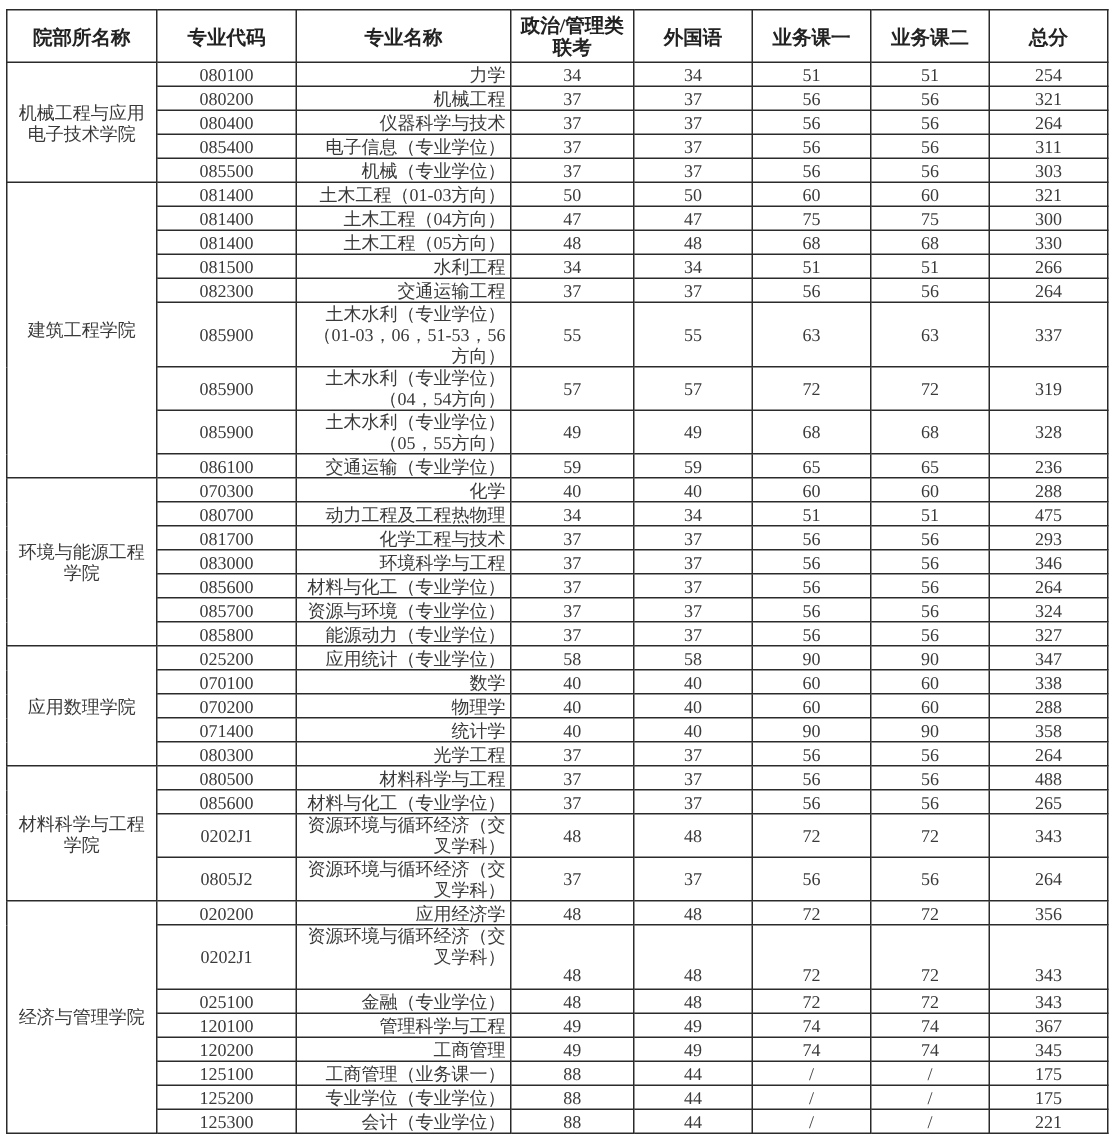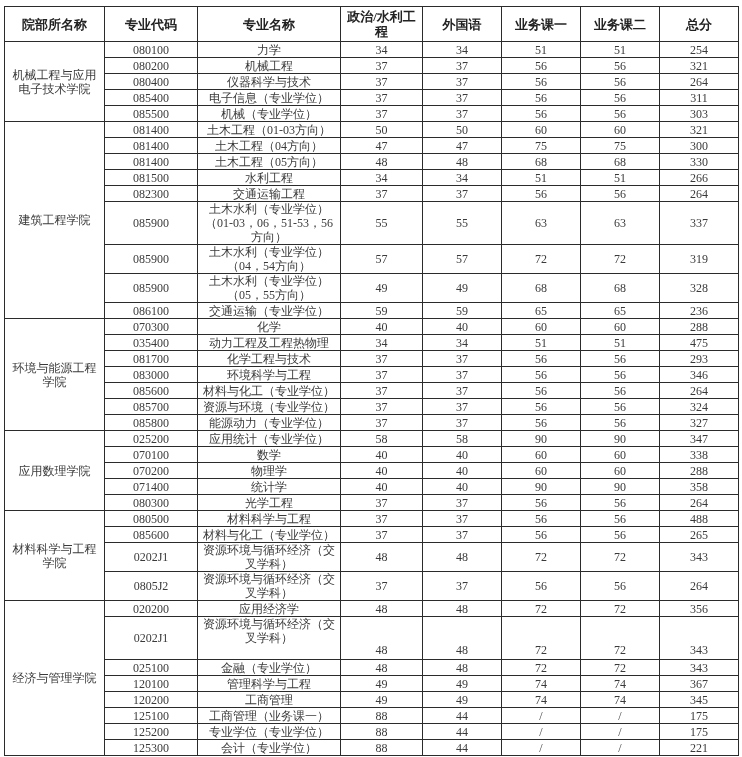--- a/index.html
+++ b/index.html
@@ -37,21 +37,21 @@
     font-size: 13px;
     line-height: 15px;
   }
   .score-table tbody td {
     height: 15px;
   }
   td.code, td.num {
     text-align: center;
   }
   td.major {
-    text-align: center;
+    text-align: right;
   }
   td.college {
     text-align: center;
     vertical-align: middle;
   }
   tr.tall-row td {
     height: 40px;
   }
   tr.tall-row td.num {
     vertical-align: bottom;
@@ -74,21 +74,21 @@
       <col style="width:79px">
       <col style="width:79px">
       <col style="width:79px">
       <col style="width:79px">
     </colgroup>
     <thead>
       <tr>
         <th>院部所名称</th>
         <th>专业代码</th>
         <th>专业名称</th>
-        <th>政治/水利工程</th>
+        <th>政治/管理类联考</th>
         <th>外国语</th>
         <th>业务课一</th>
         <th>业务课二</th>
         <th>总分</th>
       </tr>
     </thead>
     <tbody id="table-body">
         <tr>
           <td class="college" rowspan="5">机械工程与应用电子技术学院</td>
           <td class="code">080100</td>
@@ -221,21 +221,21 @@
           <td class="college" rowspan="7">环境与能源工程学院</td>
           <td class="code">070300</td>
           <td class="major">化学</td>
           <td class="num">40</td>
           <td class="num">40</td>
           <td class="num">60</td>
           <td class="num">60</td>
           <td class="num">288</td>
         </tr>
         <tr>
-          <td class="code">035400</td>
+          <td class="code">080700</td>
           <td class="major">动力工程及工程热物理</td>
           <td class="num">34</td>
           <td class="num">34</td>
           <td class="num">51</td>
           <td class="num">51</td>
           <td class="num">475</td>
         </tr>
         <tr>
           <td class="code">081700</td>
           <td class="major">化学工程与技术</td>

